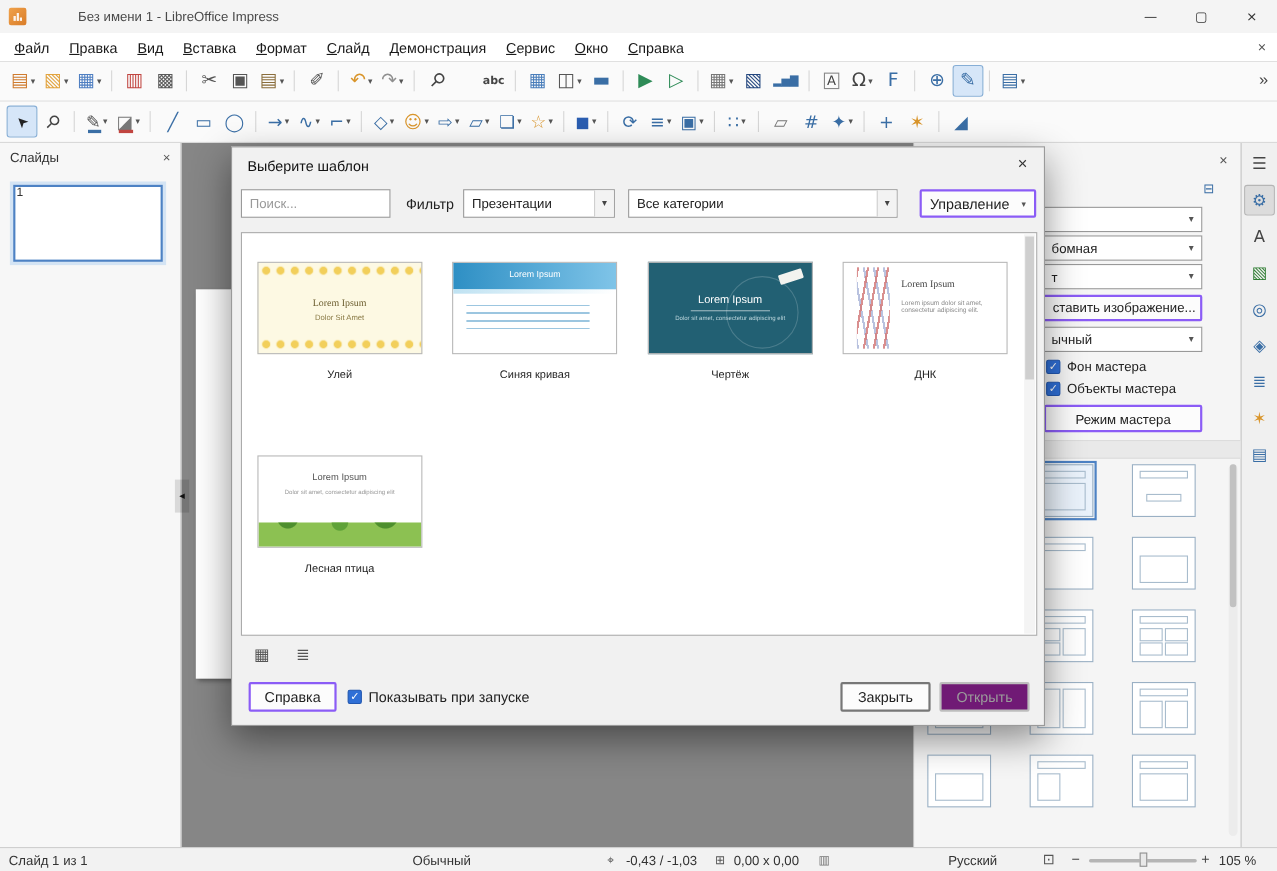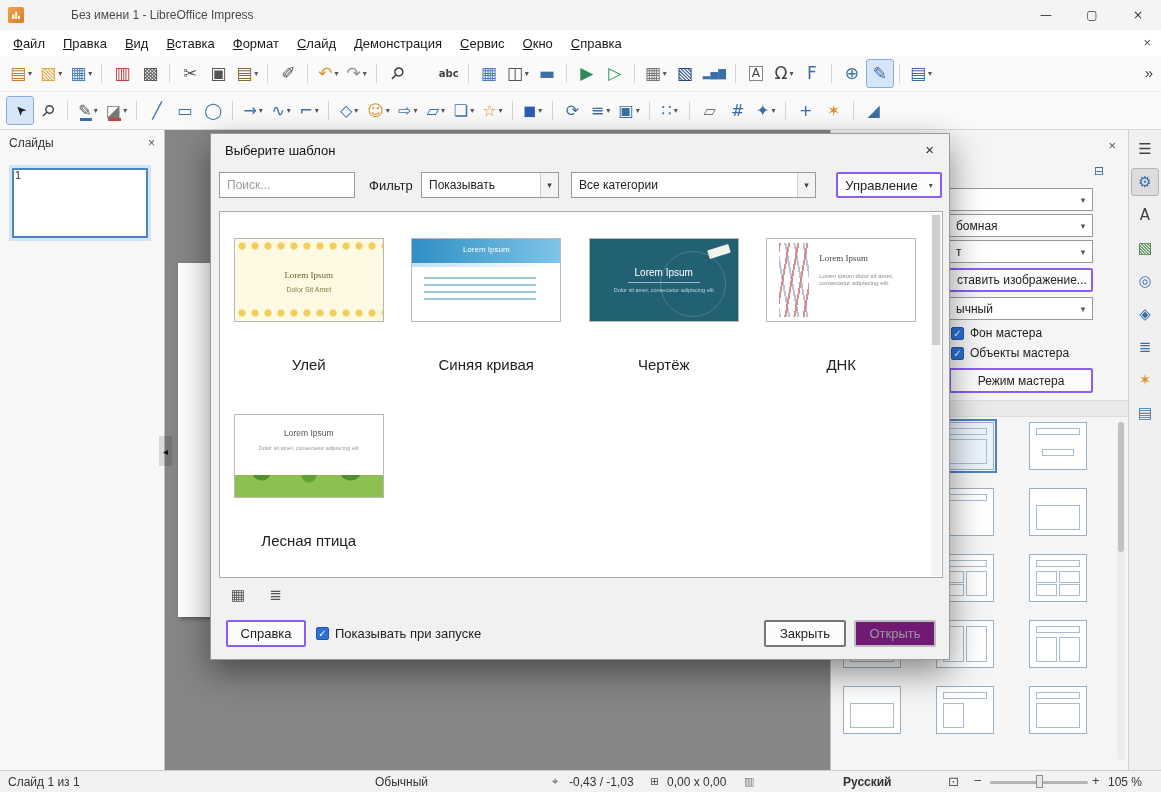--- a/index.html
+++ b/index.html
@@ -132,21 +132,21 @@
   .dlg-combo1 { left:210px; top:38px; width:138px; }
   .dlg-combo2 { left:360px; top:38px; width:245px; }
   .manage-btn { position:absolute; left:625px; top:38px; width:106px; height:26px; gap:10px; }
   .tpl-panel { position:absolute; left:8px; top:77px; width:724px; height:367px; background:#fff;
                border:1px solid #ababab; overflow:hidden; }
   .tpl-scroll { position:absolute; right:1px; top:1px; bottom:1px; width:10px; background:#f4f4f4; }
   .tpl-scroll-thumb { position:absolute; left:1px; right:1px; top:2px; height:130px; background:#cfcfcf; }
   .tpl-grid { position:absolute; left:0; top:0; right:12px; display:grid;
               grid-template-columns:repeat(4,1fr); padding-top:14px; }
   .tcell { display:flex; flex-direction:column; align-items:center; height:176px; padding-top:12px; }
-  .tname { margin-top:34px; font-size:15px; color:#222; }
+  .tname { margin-top:14px; font-size:10px; color:#222; }
   .tpl { width:150px; height:84px; border:1px solid #b8b8b8; background:#fff; position:relative; overflow:hidden; }
   .pv { position:absolute; line-height:1.15; }
 
   .tpl-beehive { background:#fdf9e3; }
   .tpl-beehive::before,.tpl-beehive::after { content:""; position:absolute; left:0; right:0; height:15px;
       background-image:radial-gradient(circle at 7px 7px,#f2cf5b 3.2px,rgba(242,207,91,.25) 3.8px,transparent 4.6px);
       background-size:13px 15px; }
   .tpl-beehive::before { top:0; } .tpl-beehive::after { bottom:0; }
   .pv-bh-title { left:0; right:0; top:31px; text-align:center; font-size:9px; color:#6b5d2e;
                  font-family:"Liberation Serif","DejaVu Serif",serif; }
@@ -221,21 +221,21 @@
 
   
   .statusbar { position:absolute; left:0; right:0; bottom:0; height:22px; background:#f2f2f2;
                border-top:1px solid #cfcfcf; font-size:12px; color:#333; z-index:60; }
   .statusbar > * { position:absolute; top:4px; }
   .st-icon { font-family:"DejaVu Sans",sans-serif; font-size:11px; color:#555; }
   .st-slide { left:8px; } .st-view { left:375px; }
   .st-pos-icon { left:552px; } .st-pos { left:569px; }
   .st-size-icon { left:650px; } .st-size { left:667px; }
   .st-doc-icon { left:744px; color:#777; }
-  .st-lang { left:843px;font-weight:bold; }
+  .st-lang { left:862px; }
   .st-fit-icon { left:948px; top:3px; font-size:13px; }
   .st-zoom-out { left:974px; top:2px; font-size:13px; color:#444; }
   .st-zoom-track { left:990px; top:10px; width:98px; height:3px; background:#b5b5b5; border-radius:2px; }
   .st-zoom-thumb { left:1036px; top:4px; width:7px; height:13px; background:#e8e8e8; border:1px solid #8f8f8f; }
   .st-zoom-in { left:1092px; top:2px; font-size:13px; color:#444; }
   .st-zoom-val { left:1108px; }
 </style>
 </head>
 <body>
 
@@ -748,21 +748,21 @@
   </div>
 
 <div class="dialog">
   <span class="dlg-title">Выберите шаблон</span>
   <span class="dlg-close">×</span>
 
   <input class="dlg-search" type="text" placeholder="Поиск..." style="">
   <span class="dlg-filter-label">Фильтр</span>
 
   <div class="dlg-combo dlg-combo1">
-    <span class="txt">Показывать</span>
+    <span class="txt">Презентации</span>
     <span class="arr">▾</span>
   </div>
   <div class="dlg-combo dlg-combo2">
     <span class="txt">Все категории</span>
     <span class="arr">▾</span>
   </div>
   <div class="btn manage-btn">
     <span>Управление</span>
     <span class="dd">▾</span>
   </div>

